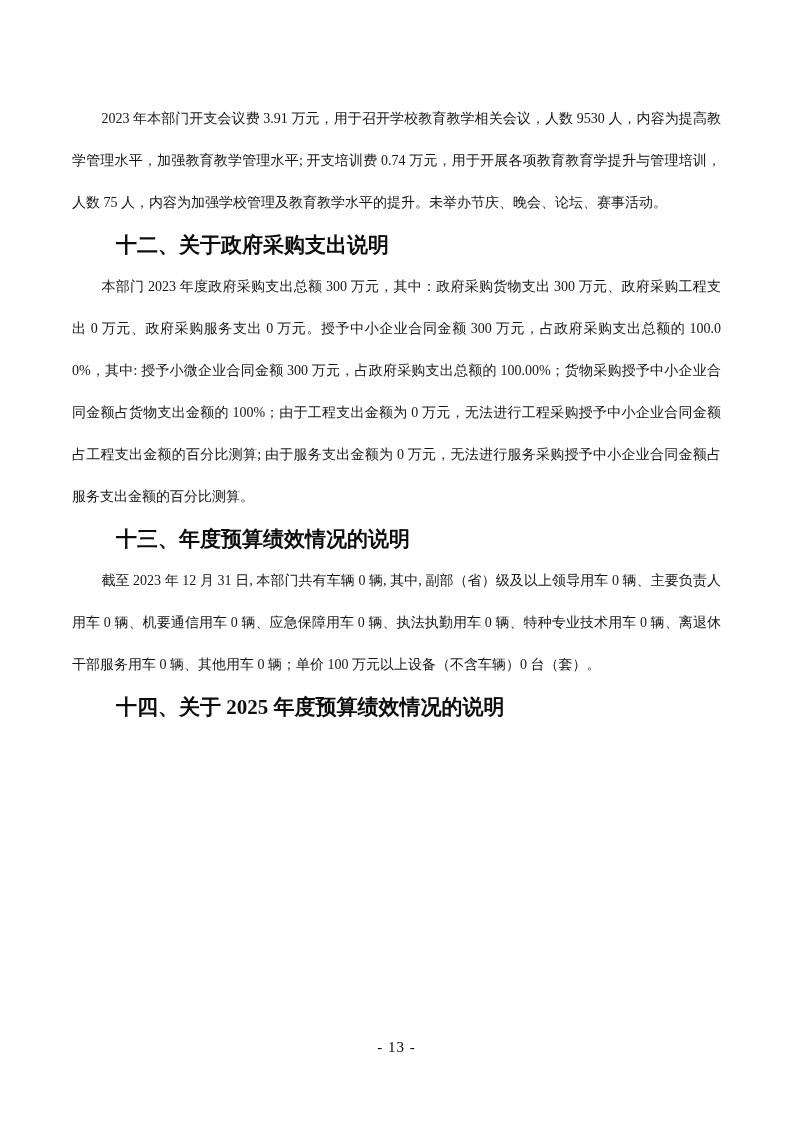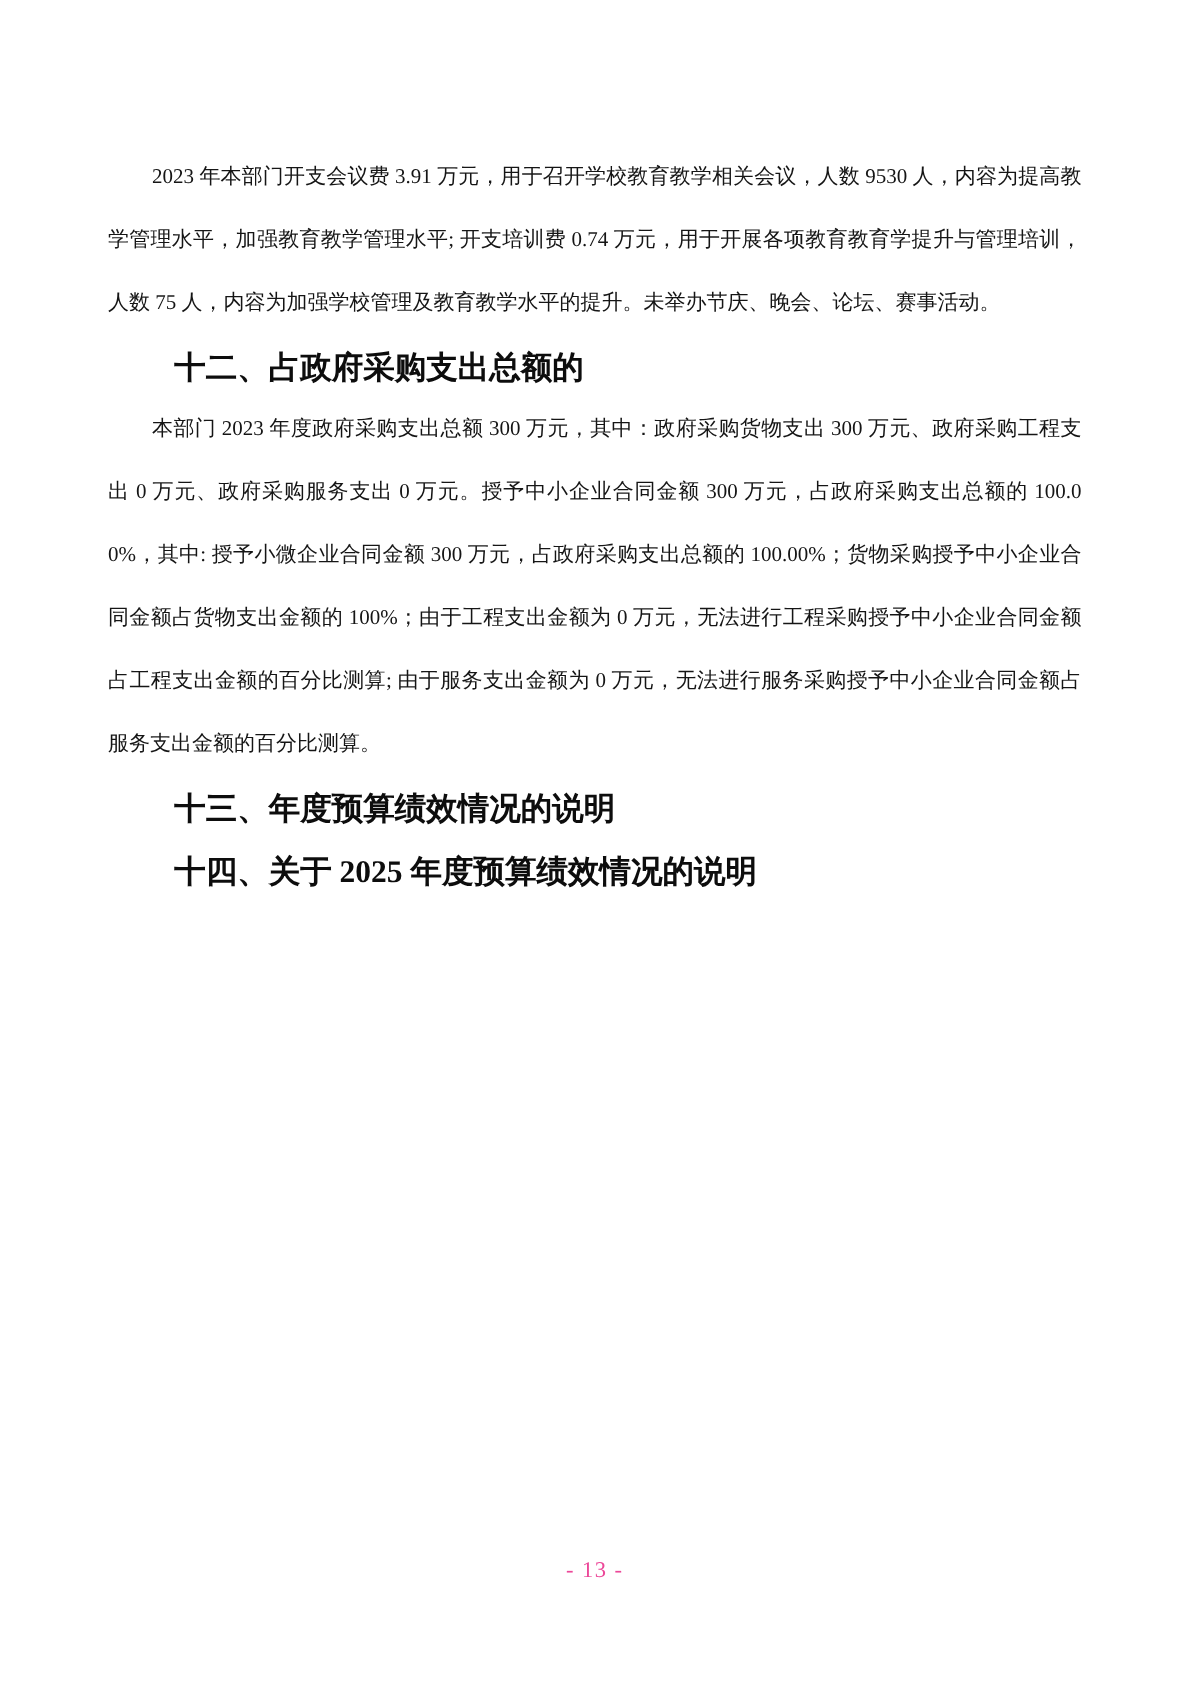--- a/index.html
+++ b/index.html
@@ -42,29 +42,30 @@
     color: #0d0d0d;
   }
   .page-number {
     position: absolute;
     left: 0;
     top: 1037px;
     width: 100%;
     text-align: center;
     font-size: 15px;
     line-height: 20px;
-    color: #ec4899;
+    color: #000000;
     letter-spacing: 1px;
   }
 </style>
 </head>
 <body>
 
 <div class="page">
   <div class="content">
     <p class="para">2023 年本部门开支会议费 3.91 万元，用于召开学校教育教学相关会议，人数 9530 人，内容为提高教学管理水平，加强教育教学管理水平; 开支培训费 0.74 万元，用于开展各项教育教育学提升与管理培训，人数 75 人，内容为加强学校管理及教育教学水平的提升。未举办节庆、晚会、论坛、赛事活动。</p>
-    <h2 class="heading">十二、占政府采购支出总额的</h2>
+    <h2 class="heading">十二、关于政府采购支出说明</h2>
     <p class="para">本部门 2023 年度政府采购支出总额 300 万元，其中：政府采购货物支出 300 万元、政府采购工程支出 0 万元、政府采购服务支出 0 万元。授予中小企业合同金额 300 万元，占政府采购支出总额的 100.00%，其中: 授予小微企业合同金额 300 万元，占政府采购支出总额的 100.00%；货物采购授予中小企业合同金额占货物支出金额的 100%；由于工程支出金额为 0 万元，无法进行工程采购授予中小企业合同金额占工程支出金额的百分比测算; 由于服务支出金额为 0 万元，无法进行服务采购授予中小企业合同金额占服务支出金额的百分比测算。</p>
     <h2 class="heading">十三、年度预算绩效情况的说明</h2>
+    <p class="para">截至 2023 年 12 月 31 日, 本部门共有车辆 0 辆, 其中, 副部（省）级及以上领导用车 0 辆、主要负责人用车 0 辆、机要通信用车 0 辆、应急保障用车 0 辆、执法执勤用车 0 辆、特种专业技术用车 0 辆、离退休干部服务用车 0 辆、其他用车 0 辆；单价 100 万元以上设备（不含车辆）0 台（套）。</p>
     <h2 class="heading">十四、关于 2025 年度预算绩效情况的说明</h2>
   </div>
   <div class="page-number">- 13 -</div>
 </div>
 
 </body></html>

